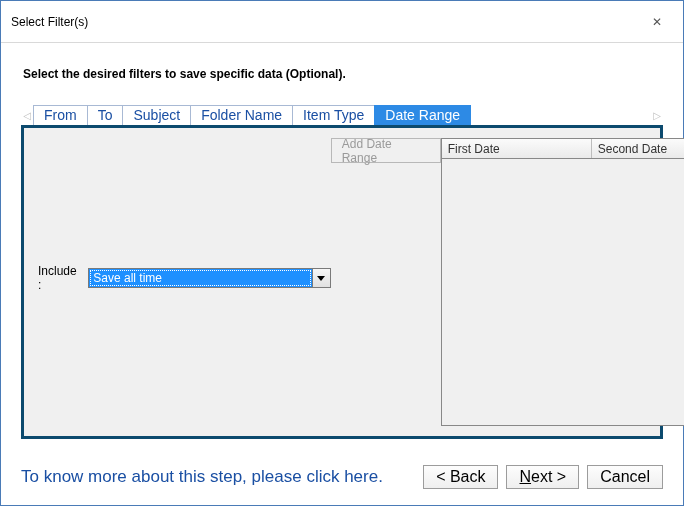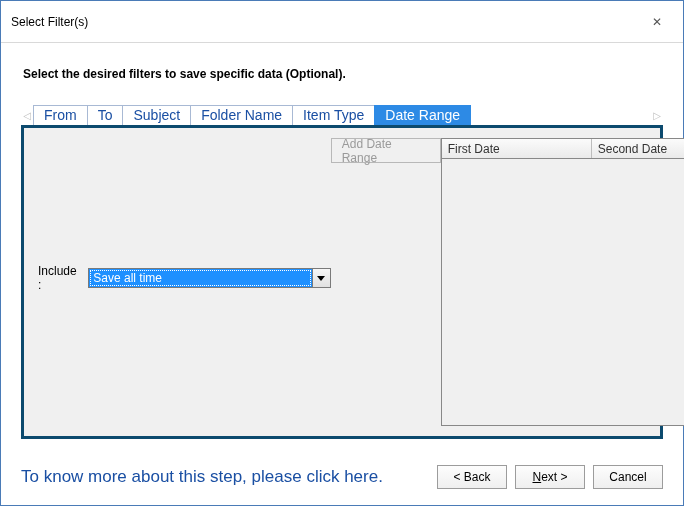--- a/index.html
+++ b/index.html
@@ -192,21 +192,21 @@
     color: #1a4fa3;
     font-size: 17px;
     cursor: pointer;
   }
   .navbtns { display: flex; gap: 8px; }
   .btn {
     min-width: 70px;
     height: 24px;
     border: 1px solid #9c9c9c;
     background: linear-gradient(#fdfdfd,#efefef);
-    font-size: 12px;
+    font-size: 16px;
     padding: 0 12px;
     display: flex;
     align-items: center;
     justify-content: center;
     cursor: pointer;
   }
   .btn .u { text-decoration: underline; }
 </style>
 </head>
 <body>

